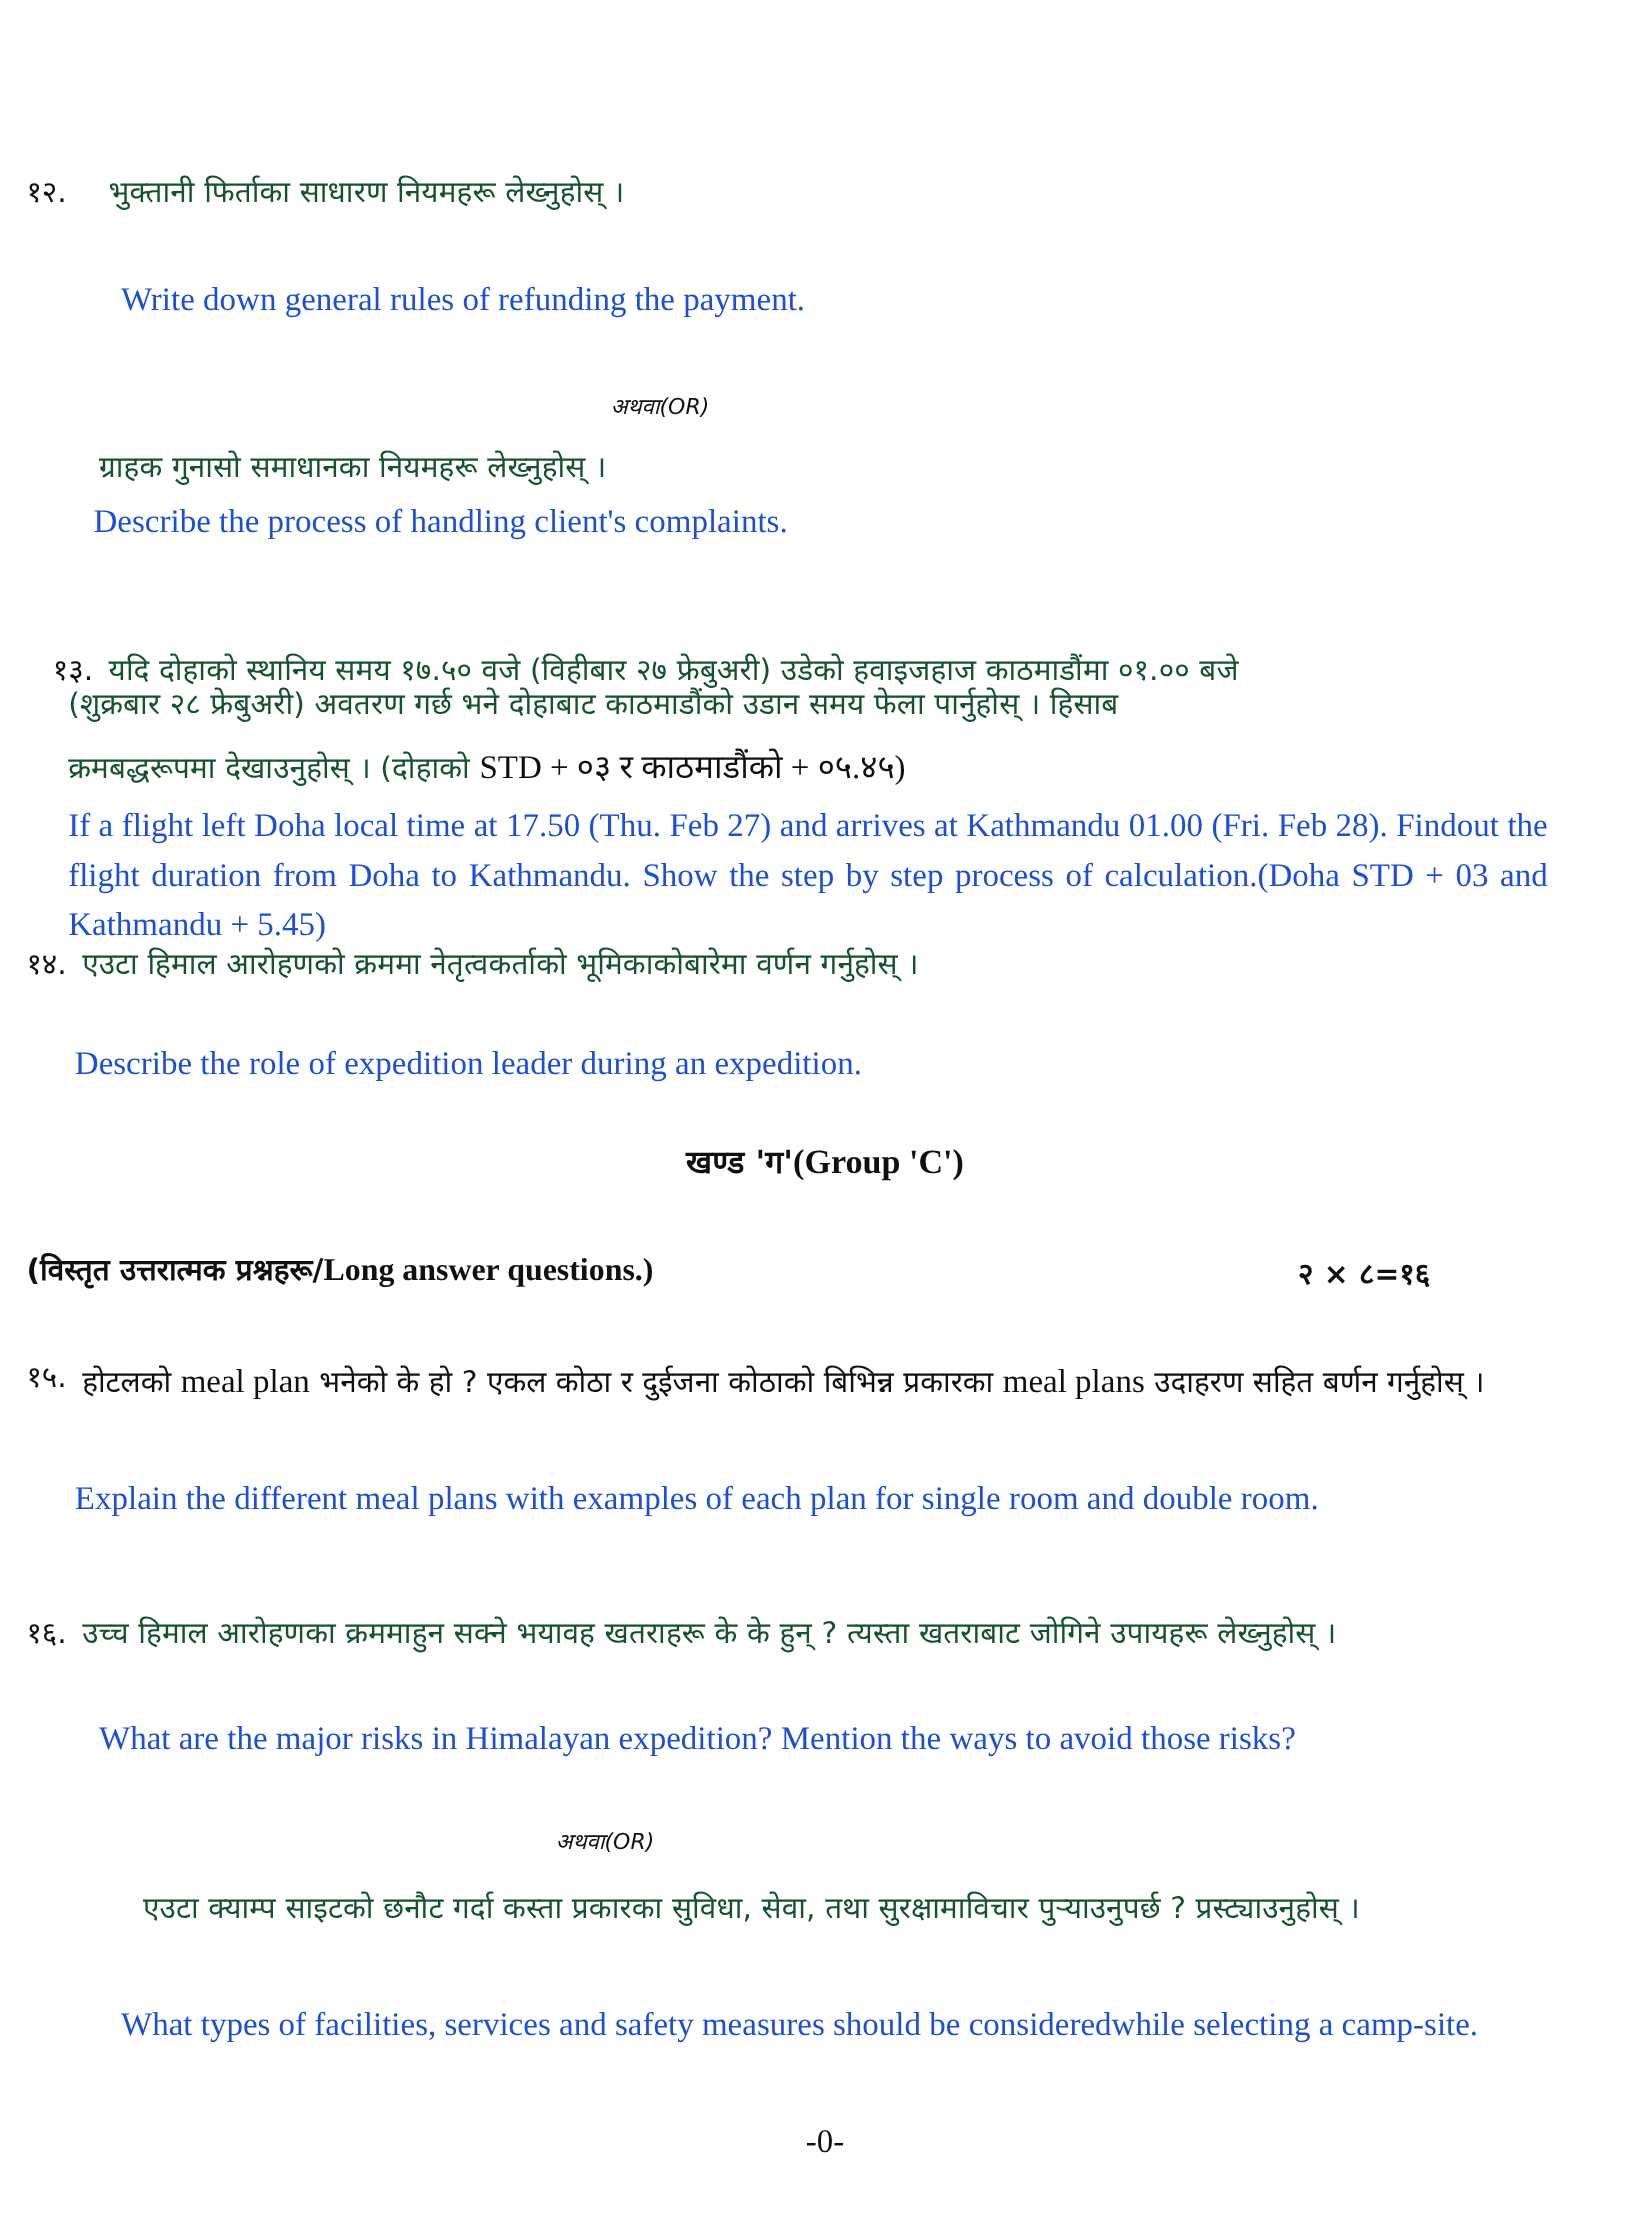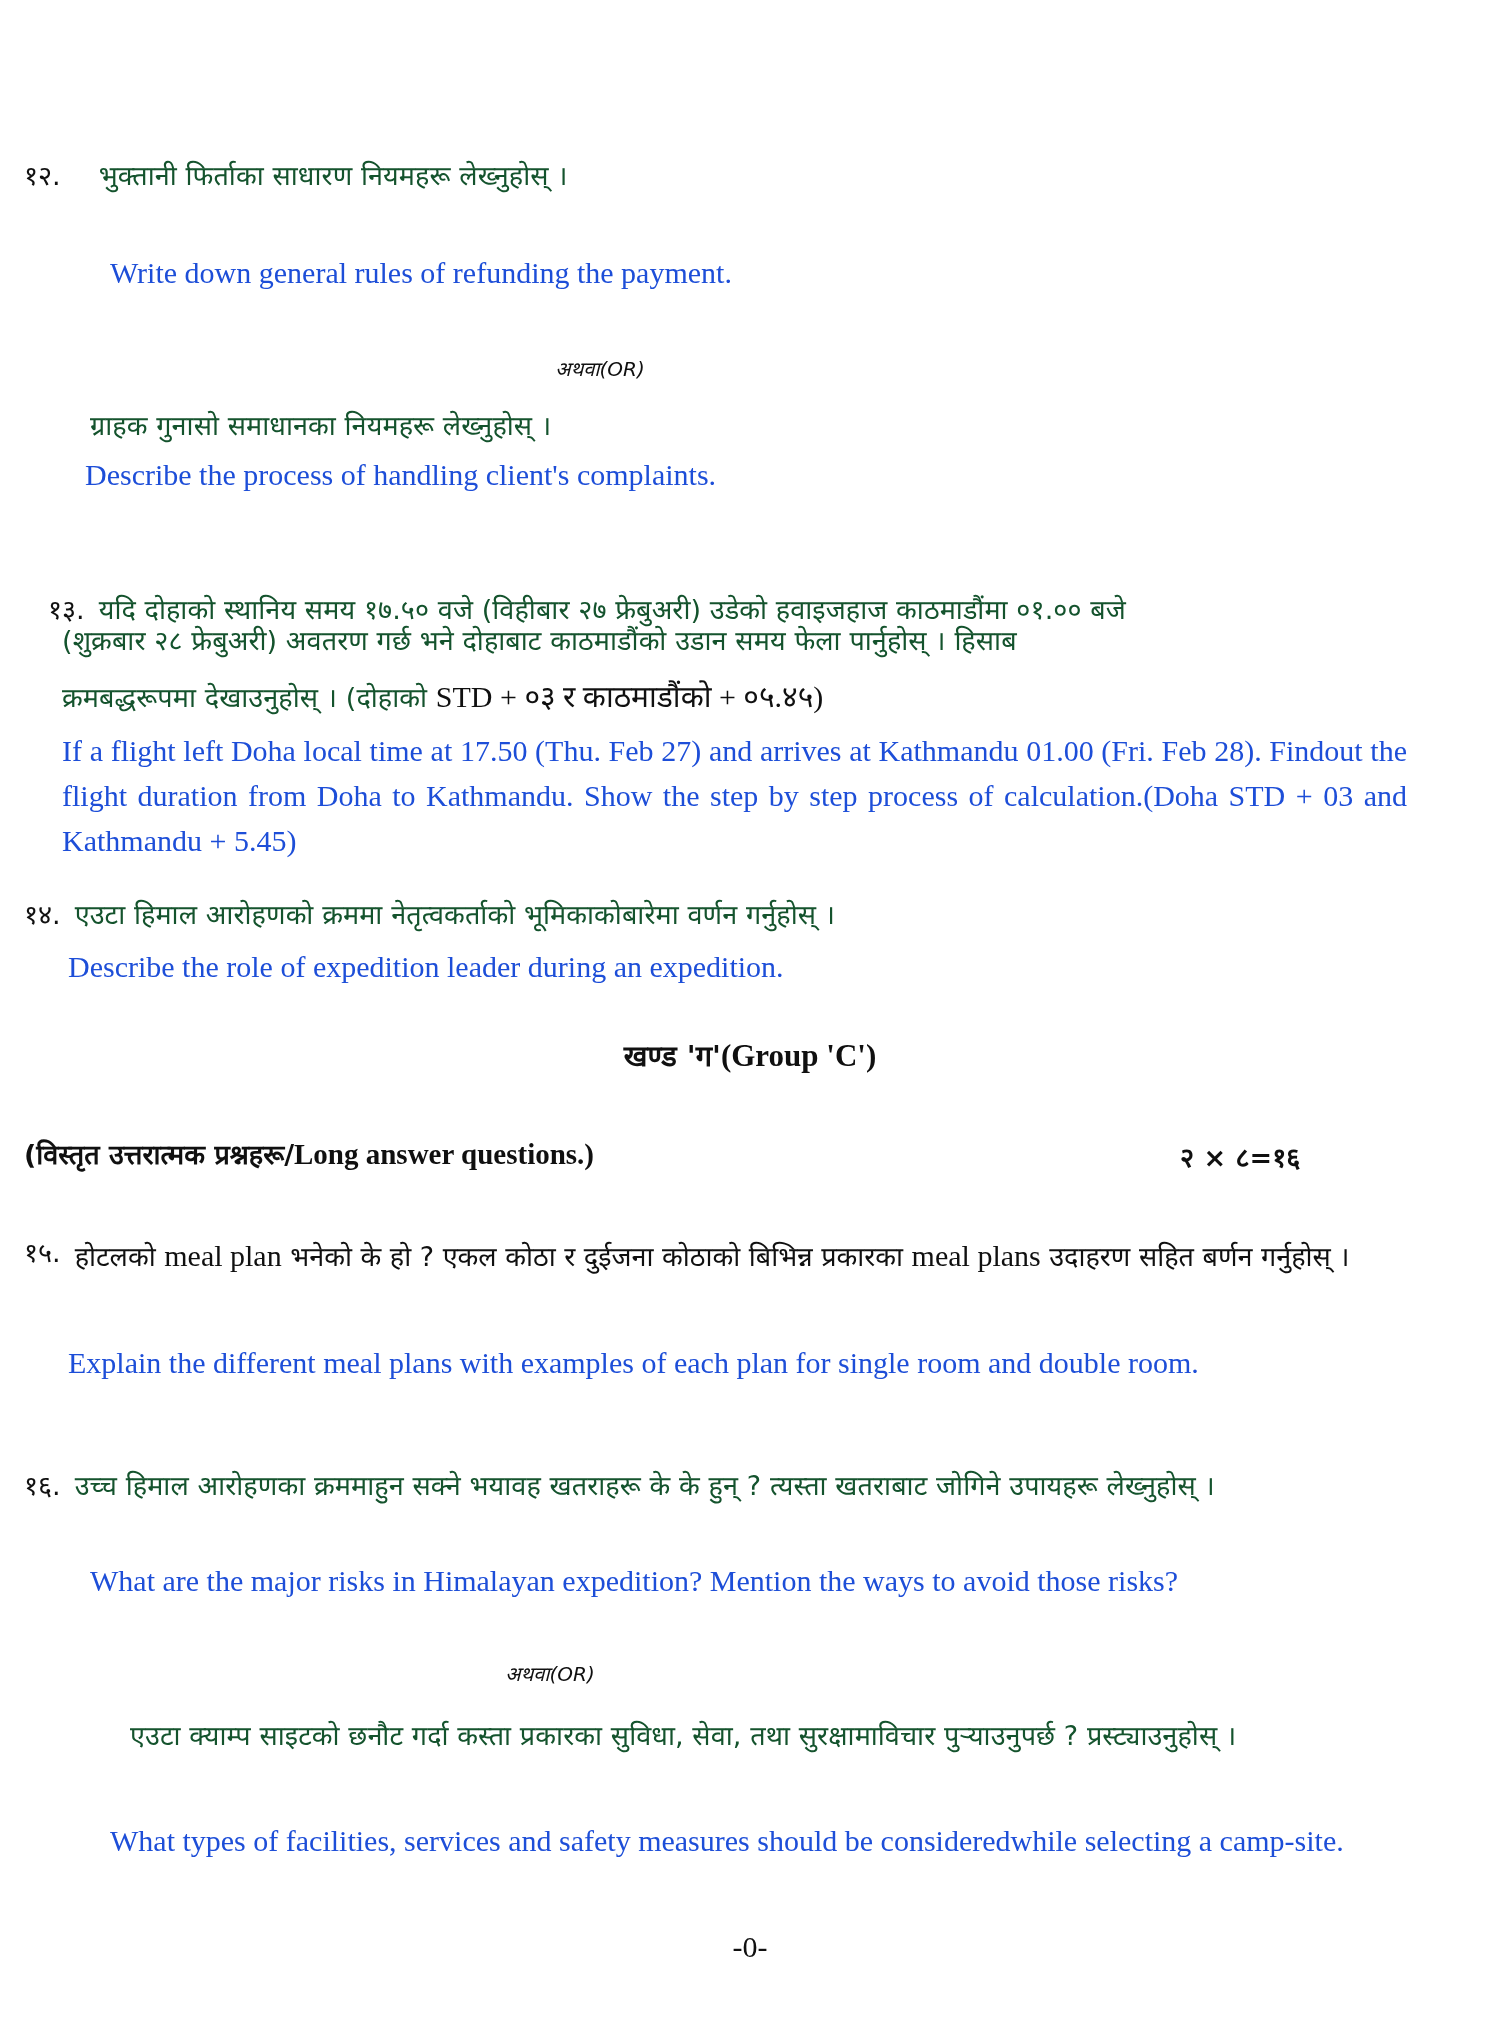--- a/index.html
+++ b/index.html
@@ -158,21 +158,21 @@
   </div>
 
   <div class="blk np justify" style="left:62px; top:620px; width:1345px;">(शुक्रबार २८ फ्रेबुअरी) अवतरण गर्छ भने दोहाबाट काठमाडौंको उडान समय फेला पार्नुहोस् । हिसाब</div>
 
   <div class="blk" style="left:62px; top:675px; width:1345px;">
     <span class="np">क्रमबद्धरूपमा देखाउनुहोस् । (दोहाको </span><span class="serif-inline">STD + ०३ र काठमाडौंको + ०५.४५)</span>
   </div>
 
   <div class="blk en justify" style="left:62px; top:728px; width:1345px;">If a flight left Doha local time at 17.50 (Thu. Feb 27) and arrives at Kathmandu 01.00 (Fri. Feb 28). Findout the flight duration from Doha to Kathmandu. Show the step by step process of calculation.(Doha STD + 03 and Kathmandu + 5.45)</div>
 
-  <div class="qrow" style="left:24px; top:894px; width:1250px;">
+  <div class="qrow" style="left:24px; top:856px; width:1250px;">
     <span class="qnum">१४.</span>
     <span class="qbody np" style="margin-left:14px;">एउटा हिमाल आरोहणको क्रममा नेतृत्वकर्ताको भूमिकाकोबारेमा वर्णन गर्नुहोस् ।</span>
   </div>
 
   <div class="blk en" style="left:68px; top:944px; width:1200px;">Describe the role of expedition leader during an expedition.</div>
 
   <div class="blk center grouphdr" style="left:250px; top:1035px; width:1000px;">
     <span>खण्ड 'ग'</span><span class="lat">(Group 'C')</span>
   </div>
 

